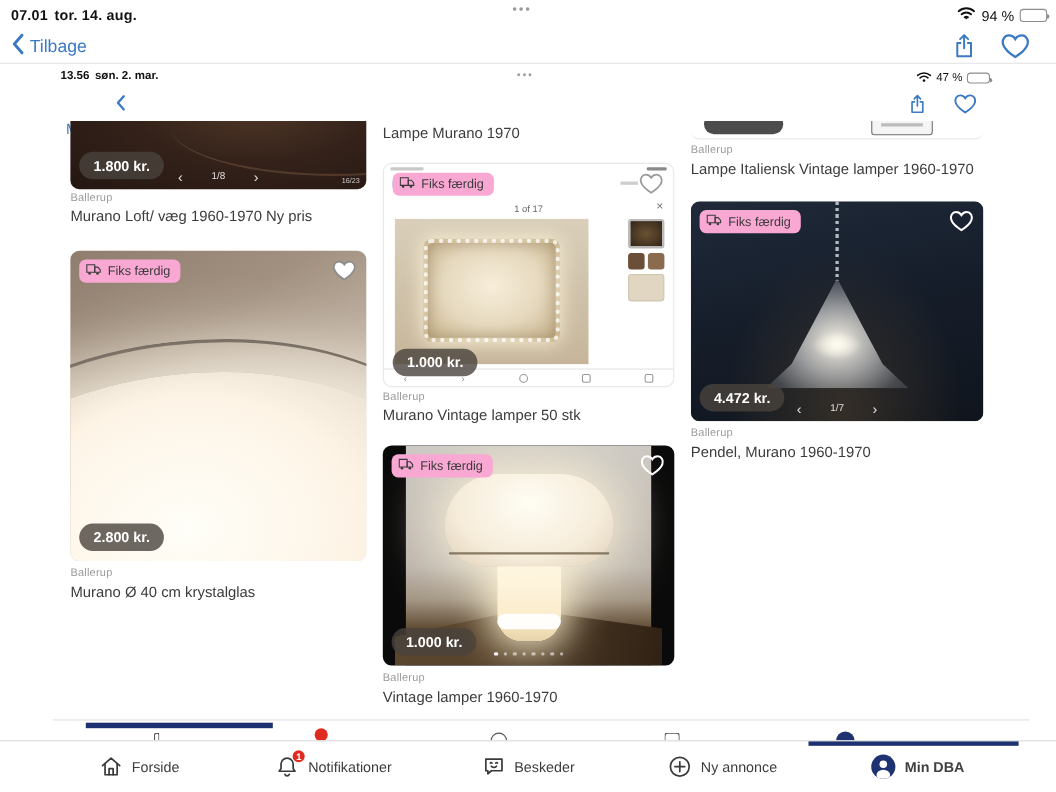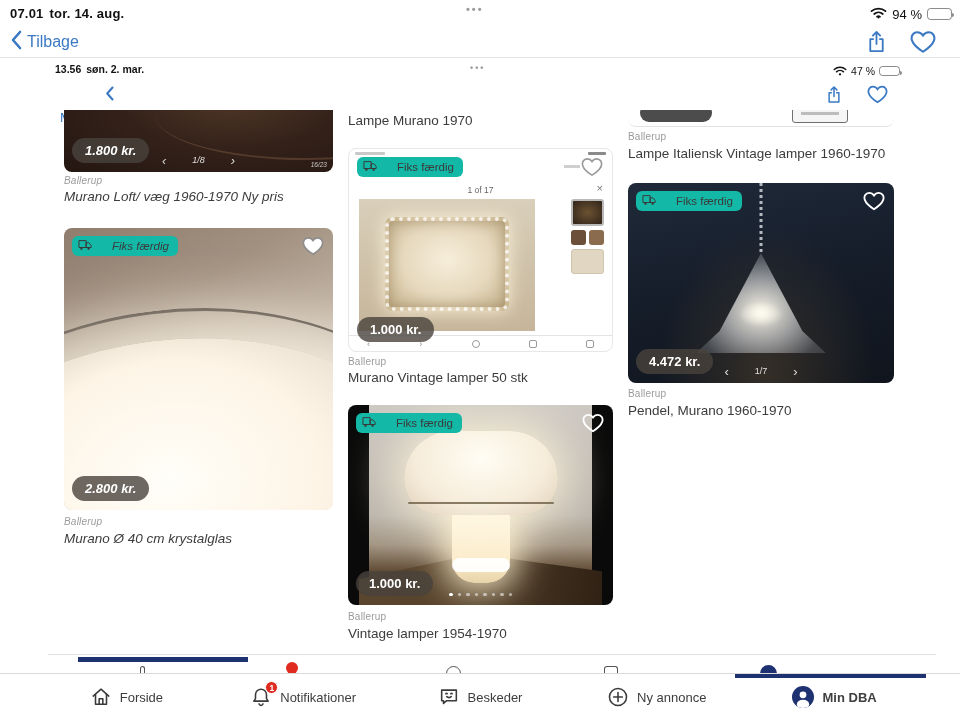--- a/index.html
+++ b/index.html
@@ -36,29 +36,29 @@
   .nav-actions { position:absolute; right:24px; top:3px; display:flex; gap:22px; align-items:center; }
   .icon-btn svg { display:block; }
 
   
   .inner-nav { position:absolute; left:0; top:82px; right:0; height:28px; }
   .inner-back { position:absolute; left:60px; top:4px; display:flex; align-items:center; gap:6px; color:#3b79c3; font-size:13.5px;flex-direction:column; }
   .inner-actions { position:absolute; right:72px; top:2px; display:flex; gap:24px; align-items:center; }
 
   
   .col { position:absolute; top:0; height:720px; }
-  .col1 { left:64px; width:269px;font-style:italic; }
+  .col1 { left:64px; width:269px; }
   .col2 { left:348px; width:265px; }
   .col3 { left:628px; width:266px; }
   .loc { position:absolute; font-size:10px; color:#9b9b9b; letter-spacing:.2px; }
   .title { position:absolute; font-size:13.5px; color:#3c3c3c; white-space:nowrap; }
 
   .card { position:absolute; left:0; right:0; border-radius:8px; overflow:hidden; }
   .pricepill { position:absolute; left:8px; bottom:9px; background:rgba(72,66,60,.8); color:#fff; font-size:13px; font-weight:700; padding:5px 13px; border-radius:15px; z-index:5; }
-  .fiks { position:absolute; left:8px; top:8px; background:#14b8a6; border-radius:6px; padding:3px 9px 3px 6px; display:flex; align-items:center; gap:19px; font-size:11.5px; color:#3a3a3a; z-index:5; }
+  .fiks { position:absolute; left:8px; top:8px; background:#f9a8d4; border-radius:6px; padding:3px 9px 3px 6px; display:flex; align-items:center; gap:5px; font-size:11.5px; color:#3a3a3a; z-index:5; }
   .heart { position:absolute; right:9px; top:8px; z-index:5; }
   .carousel { position:absolute; left:0; right:0; bottom:7px; display:flex; justify-content:center; align-items:center; gap:26px; color:rgba(255,255,255,.85); font-size:9px; z-index:4; }
   .carousel .arrow { font-size:13px; line-height:9px; }
   .corner-counter { position:absolute; right:6px; bottom:4px; font-size:6.5px; color:rgba(255,255,255,.75); z-index:4; }
 
   
   .img-brown { top:110px; height:62px; border-radius:0 0 8px 8px;
     background:radial-gradient(ellipse at 62% -10%, #4d3526 0%, #34221a 45%, #241611 100%); }
   .img-brown .rim { position:absolute; left:34%; top:-40px; width:300px; height:90px; border-radius:50%; border-bottom:2px solid rgba(150,110,80,.35); }
 
@@ -344,21 +344,21 @@
               <circle cx="17" cy="14.8" r="1.9" fill="#3a3a3a" stroke="none"></circle>
             </svg></span>
         <span>Fiks færdig</span>
       </div>
       <span class="heart"><svg width="22" height="20" viewBox="0 0 24 22" fill="none" stroke="#ffffff" stroke-width="2">
             <path d="M12 20S3.6 14.7 1.9 9.8C.5 5.8 2.9 2 6.6 2c2.6 0 4.5 1.6 5.4 3 .9-1.4 2.8-3 5.4-3 3.7 0 6.1 3.8 4.7 7.8C20.4 14.7 12 20 12 20z"></path>
           </svg></span>
       <div class="pricepill">1.000 kr.</div>
     </div>
     <div class="loc" style="top:611px">Ballerup</div>
-    <div class="title" style="top:626px">Vintage lamper 1954-1970</div>
+    <div class="title" style="top:626px">Vintage lamper 1960-1970</div>
   </div>
 
   <div class="col col3">
     <div class="card cutcard">
       <div class="cut-pill"></div>
       <div class="cut-btn">
           <i></i>
         </div>
     </div>
     <div class="loc" style="top:131px">Ballerup</div>

